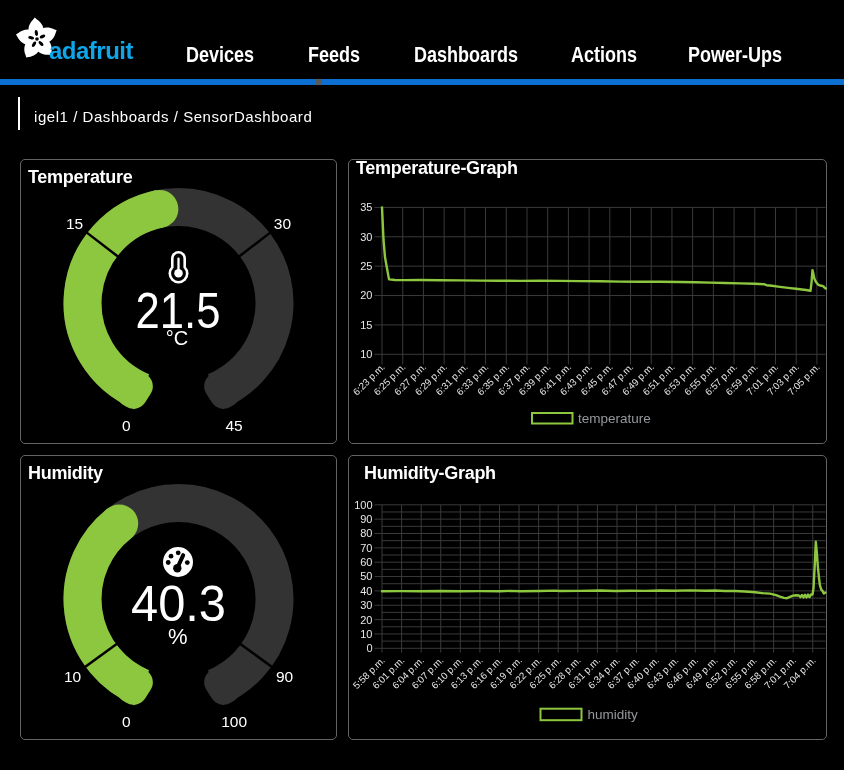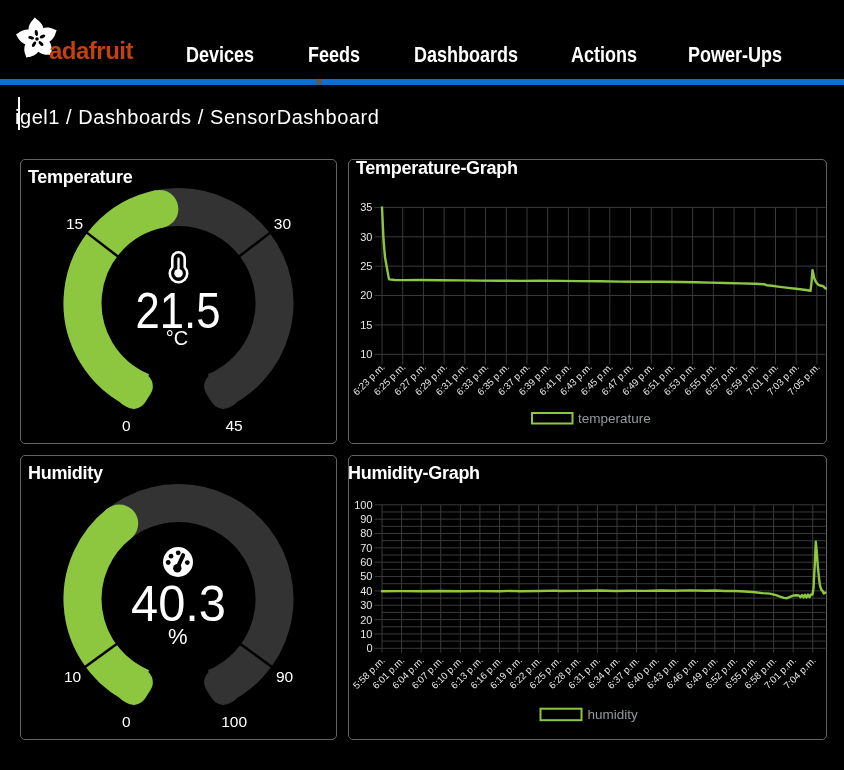--- a/index.html
+++ b/index.html
@@ -19,38 +19,38 @@
       <path d="M0,3 C -10,-3 -9.5,-13.5 -2,-19.5 L0,-21.5 L2,-19.5 C 9.5,-13.5 10,-3 0,3 Z" transform="rotate(138)" fill="#fff"></path>
       <path d="M0,3 C -10,-3 -9.5,-13.5 -2,-19.5 L0,-21.5 L2,-19.5 C 9.5,-13.5 10,-3 0,3 Z" transform="rotate(210)" fill="#fff"></path>
     </g>
     <circle cx="0" cy="0" r="1.8" fill="#000"></circle>
     <ellipse cx="0" cy="-6.0" rx="1.6" ry="3.0" transform="rotate(-78)" fill="#000"></ellipse>
     <ellipse cx="0" cy="-6.0" rx="1.6" ry="3.0" transform="rotate(-6)" fill="#000"></ellipse>
     <ellipse cx="0" cy="-6.0" rx="1.6" ry="3.0" transform="rotate(66)" fill="#000"></ellipse>
     <ellipse cx="0" cy="-6.0" rx="1.6" ry="3.0" transform="rotate(138)" fill="#000"></ellipse>
     <ellipse cx="0" cy="-6.0" rx="1.6" ry="3.0" transform="rotate(210)" fill="#000"></ellipse>
   </svg>
-<div class="abs" style="left:49px;top:37.5px;color:#c2410c;font-size:24px;font-weight:bold;letter-spacing:-0.5px;line-height:26px">adafruit</div>
+<div class="abs" style="left:49px;top:37.5px;color:#0ea5e9;font-size:24px;font-weight:bold;letter-spacing:-0.5px;line-height:26px">adafruit</div>
 <div class="nav" style="left:186px;top:48px">Devices</div>
 <div class="nav" style="left:308px;top:48px">Feeds</div>
 <div class="nav" style="left:414px;top:48px">Dashboards</div>
 <div class="nav" style="left:571px;top:48px">Actions</div>
 <div class="nav" style="left:688px;top:48px">Power-Ups</div>
 <div class="abs" style="left:0;top:79px;width:844px;height:5.5px;background:#0c6fd2"></div>
 <div class="abs" style="left:316px;top:79px;width:5.5px;height:5.5px;background:#58595b"></div>
 <div class="abs" style="left:18px;top:97px;width:1.5px;height:33px;background:#fff"></div>
-<div class="abs" style="left:15px;top:103px;color:#fff;font-size:20px;letter-spacing:0.55px;line-height:28px">igel1 / Dashboards / SensorDashboard</div>
+<div class="abs" style="left:34px;top:103px;color:#fff;font-size:15px;letter-spacing:0.55px;line-height:28px">igel1 / Dashboards / SensorDashboard</div>
 <div class="card" style="left:20px;top:159px;width:317px;height:285px"></div>
 <div class="card" style="left:348px;top:159px;width:479px;height:285px"></div>
 <div class="card" style="left:20px;top:455px;width:317px;height:285px"></div>
 <div class="card" style="left:348px;top:455px;width:479px;height:285px"></div>
 <div class="ctitle" style="left:28px;top:167.5px">Temperature</div>
 <div class="ctitle" style="left:356px;top:159px">Temperature-Graph</div>
 <div class="ctitle" style="left:28px;top:463.5px">Humidity</div>
-<div class="ctitle" style="left:348px;top:463.5px">Humidity-Graph</div>
+<div class="ctitle" style="left:364px;top:463.5px">Humidity-Graph</div>
 <svg class="abs" style="left:0;top:0" width="844" height="770" viewBox="0 0 844 770" font-family="Liberation Sans,sans-serif">
 <path d="M 141.76 391.69 A 96 96 0 1 1 215.24 391.69" stroke="#333333" stroke-width="38" fill="none"></path>
 <rect x="-19" y="-16" width="38" height="32" rx="14" ry="14" transform="translate(222.54,389.43) rotate(417.5)" fill="#333333"></rect>
 <path d="M 141.76 391.69 A 96 96 0 0 1 159.39 208.92" stroke="#8dc63f" stroke-width="38" fill="none"></path>
 <rect x="-19" y="-16" width="38" height="32" rx="14" ry="14" transform="translate(134.46,389.43) rotate(122.5)" fill="#8dc63f"></rect>
 <circle cx="159.39" cy="208.92" r="19.0" fill="#8dc63f"></circle>
 <line x1="118.21" y1="256.73" x2="86.47" y2="232.38" stroke="#000" stroke-width="2.5"></line>
 <line x1="238.79" y1="256.73" x2="270.53" y2="232.38" stroke="#000" stroke-width="2.5"></line>
 <text x="74.6" y="228.9" font-size="15.5" fill="#fff" text-anchor="middle">15</text>
 <text x="282.4" y="228.9" font-size="15.5" fill="#fff" text-anchor="middle">30</text>

